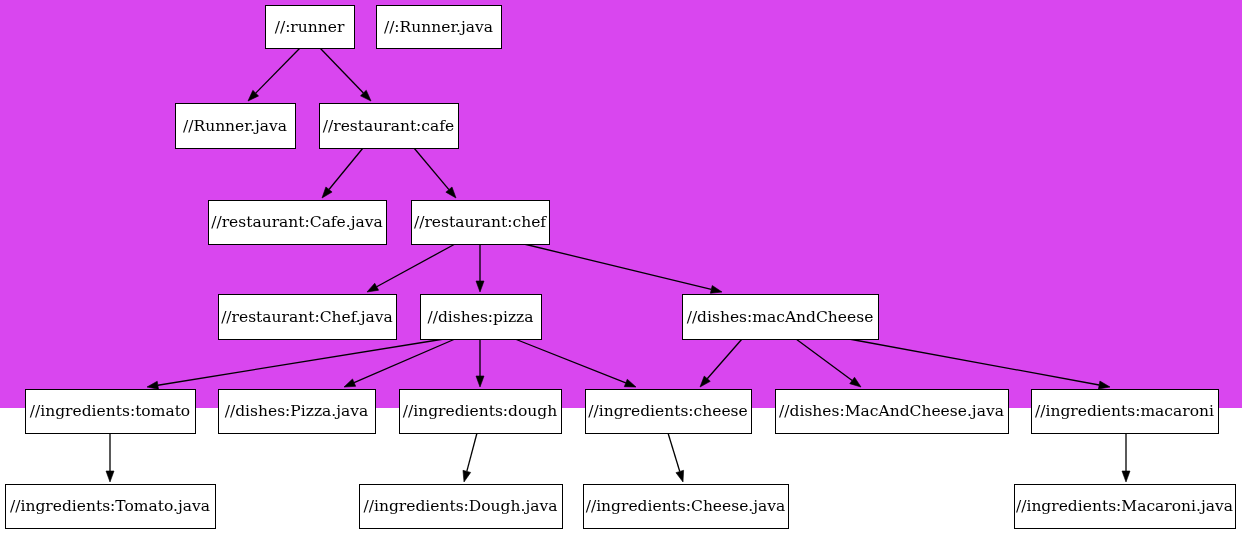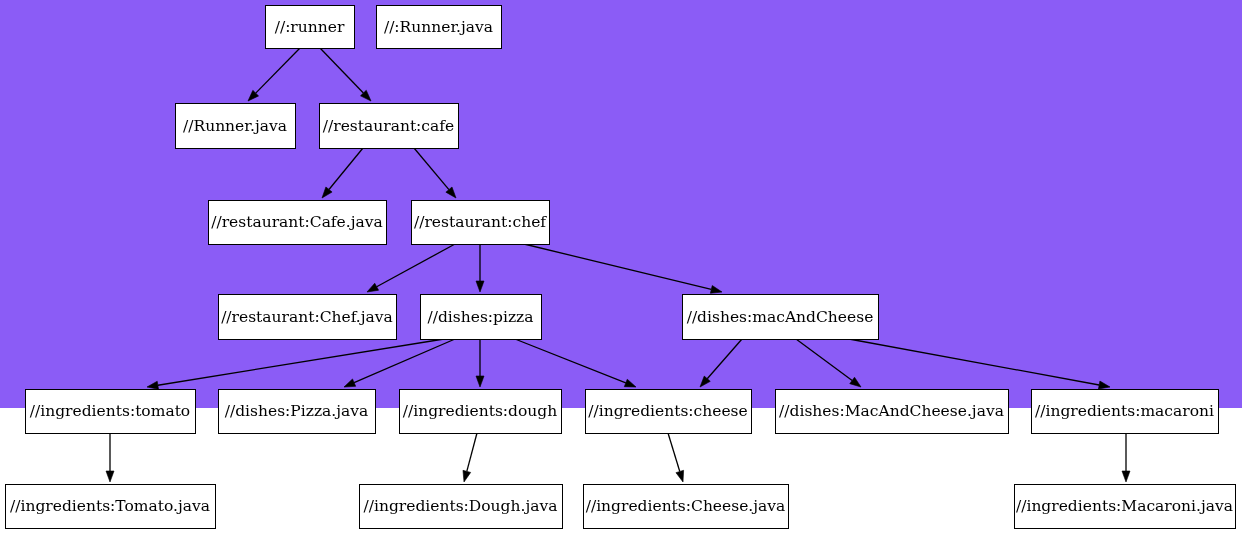--- a/index.html
+++ b/index.html
@@ -11,21 +11,21 @@
   body {
     width: 1242px;
     height: 539px;
     overflow: hidden;
     font-family: "DejaVu Serif", "Liberation Serif", serif;
   }
   #graph-root {
     position: relative;
     width: 1242px;
     height: 408px;
-    background: #8b5cf6;
+    background: #d946ef;
   }
   svg#graph-canvas {
     display: block;
     width: 1242px;
     height: 539px;
   }
   .node-box {
     fill: #ffffff;
     stroke: #000000;
     stroke-width: 1;

